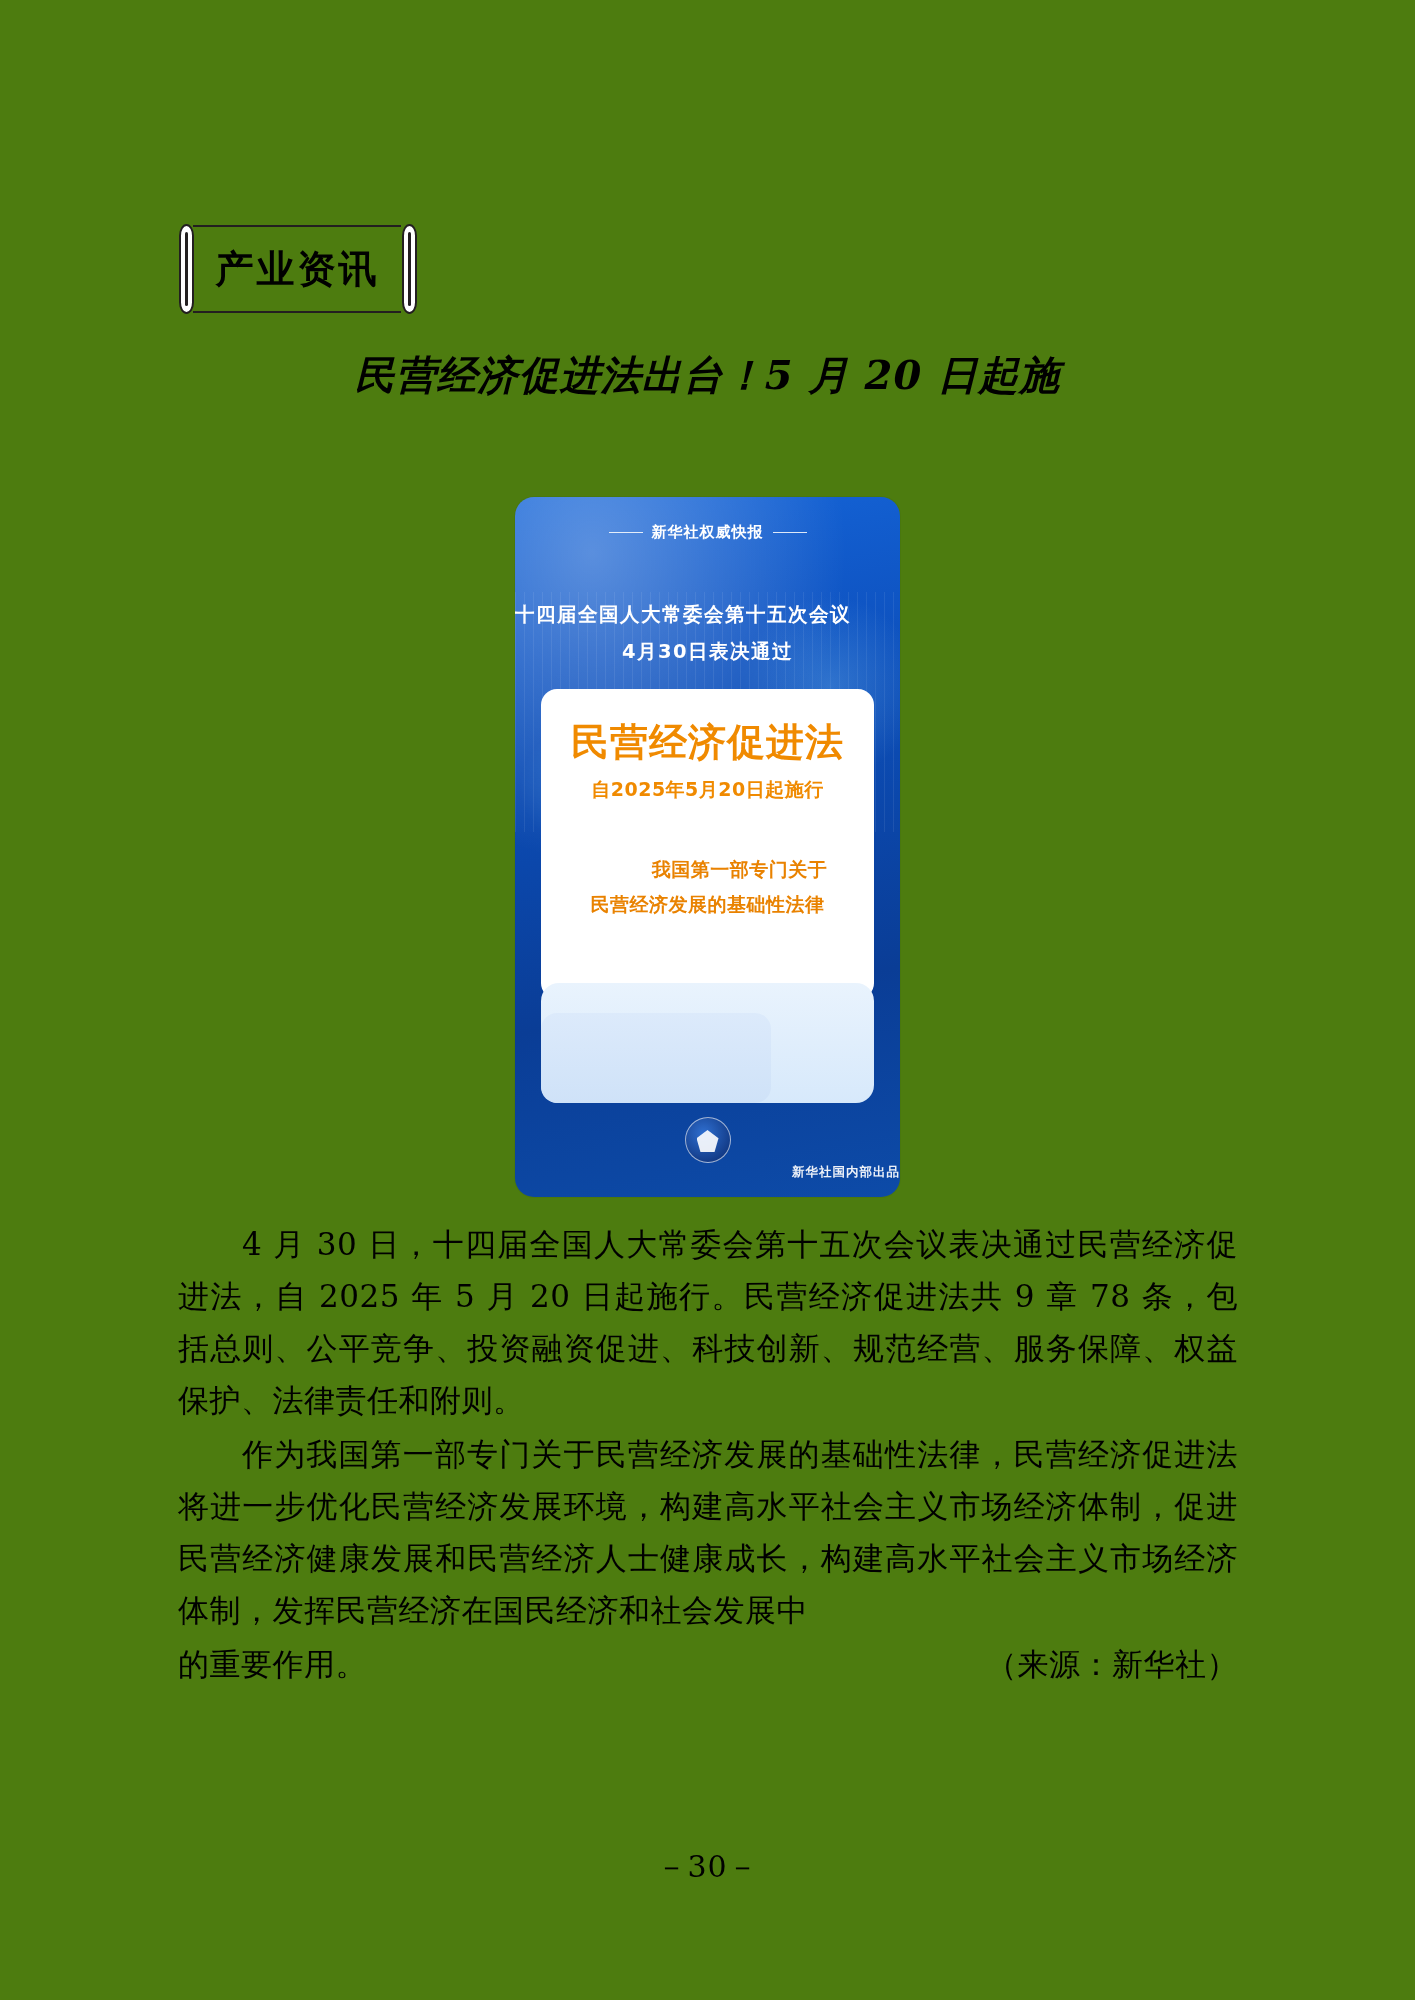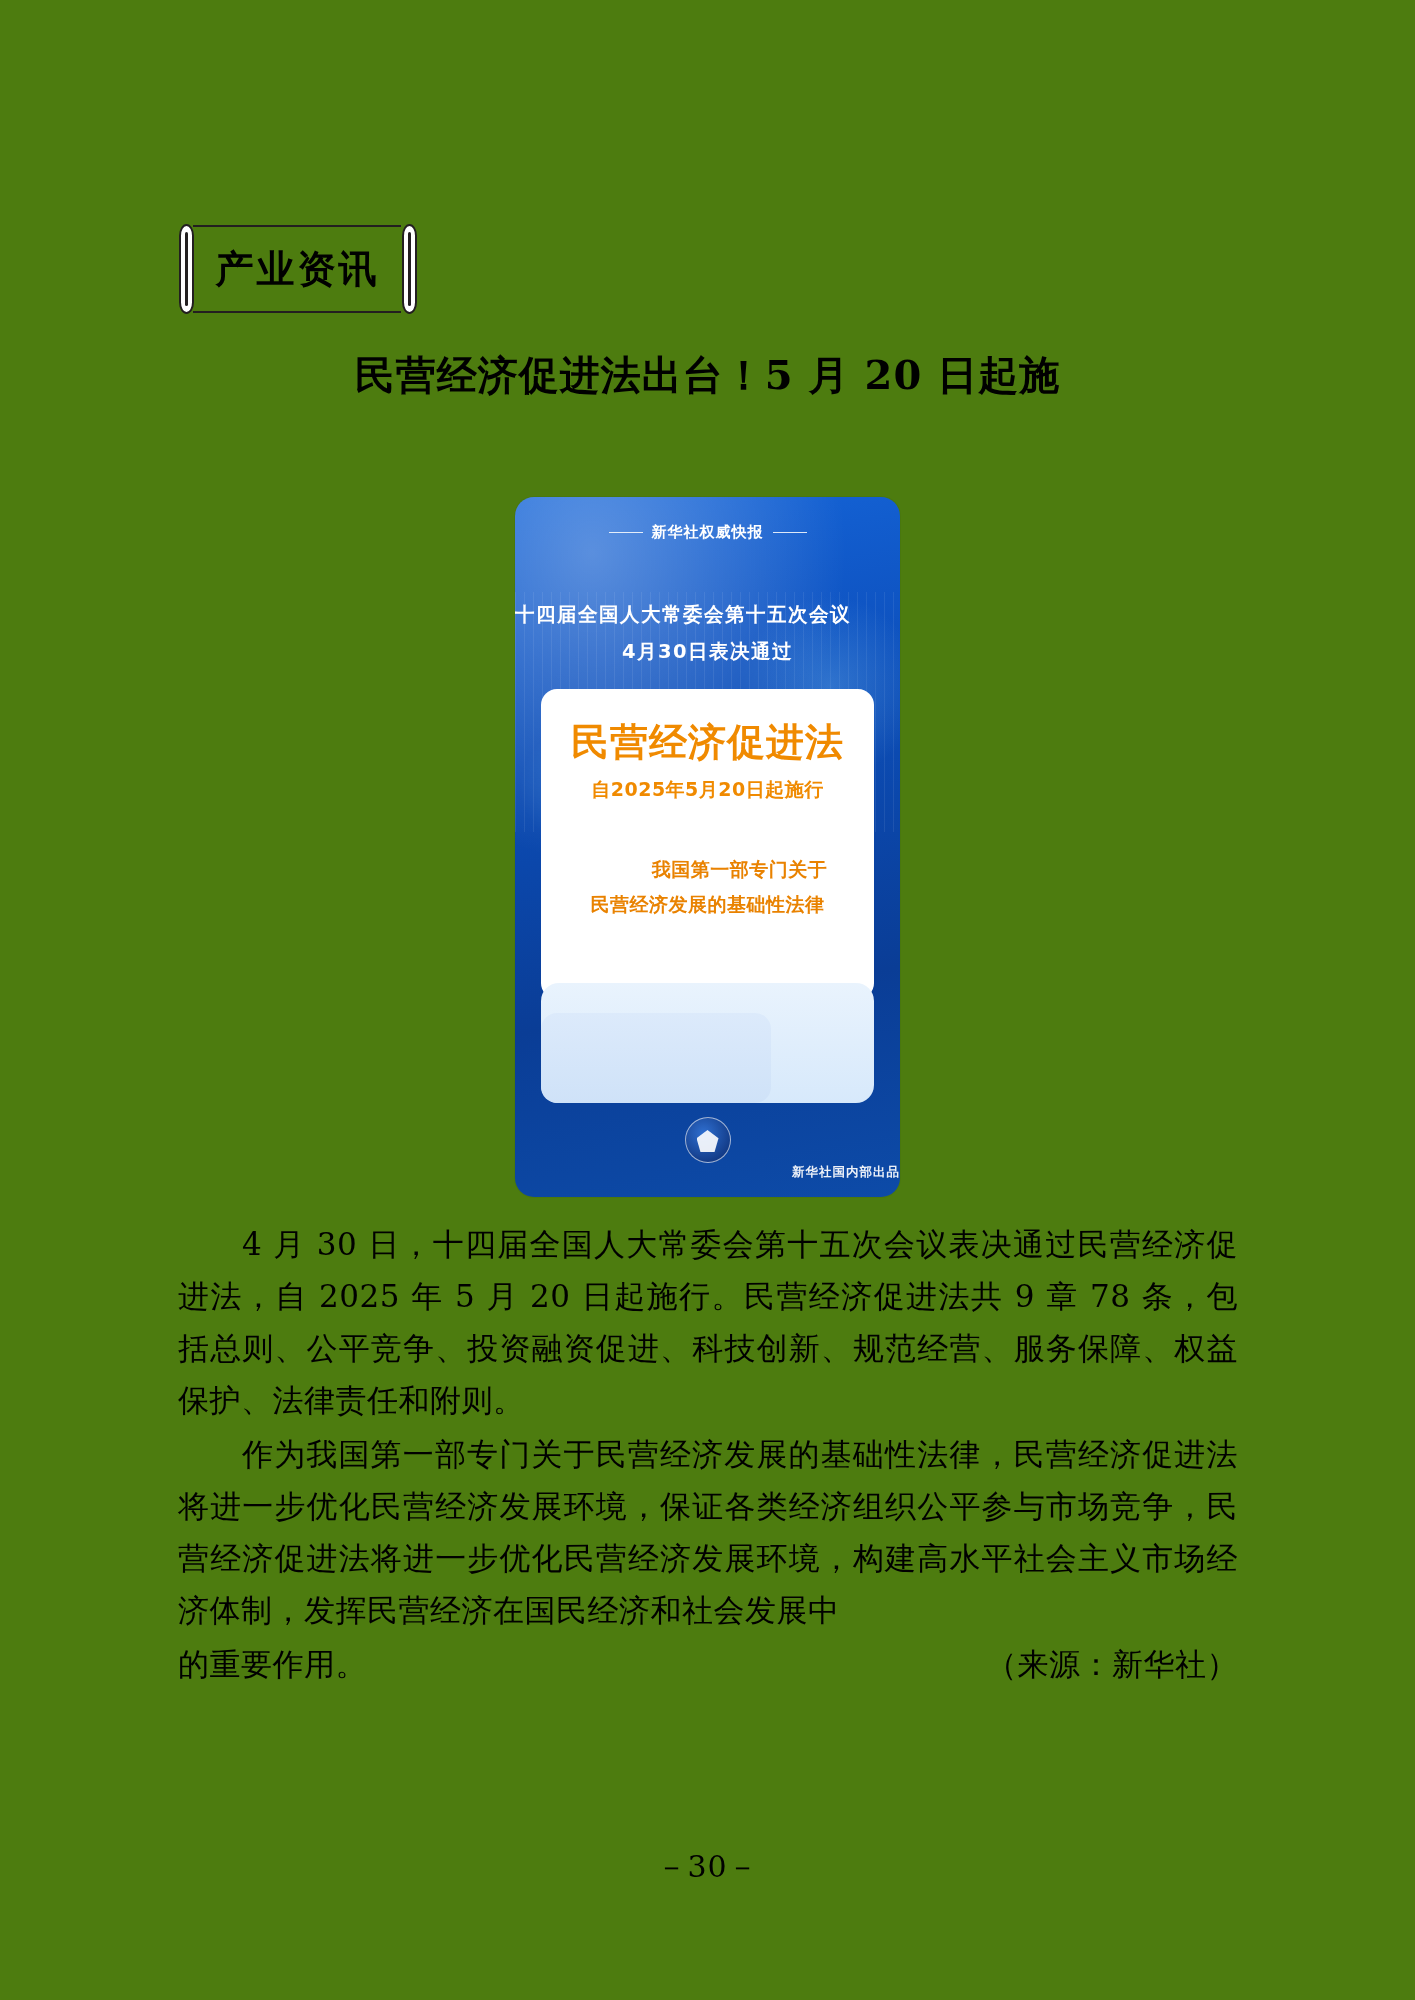--- a/index.html
+++ b/index.html
@@ -87,20 +87,21 @@
     position: absolute;
     left: 0;
     top: 348px;
     width: 1415px;
     text-align: center;
     font-family: "DejaVu Serif", serif;
     font-weight: bold;
     font-size: 40px;
     letter-spacing: 1px;
     color: #000;
+    font-style: italic;
   }
 
   
   .poster {
     position: absolute;
     left: 515px;
     top: 497px;
     width: 385px;
     height: 700px;
     background:
@@ -360,21 +361,21 @@
 
     <div class="emblem">
       <div class="emblem-inner"></div>
     </div>
 
     <div class="poster-foot">新华社国内部出品</div>
   </div>
 
   <div class="body-copy">
     <p>4 月 30 日，十四届全国人大常委会第十五次会议表决通过民营经济促进法，自 2025 年 5 月 20 日起施行。民营经济促进法共 9 章 78 条，包括总则、公平竞争、投资融资促进、科技创新、规范经营、服务保障、权益保护、法律责任和附则。</p>
-    <p>作为我国第一部专门关于民营经济发展的基础性法律，民营经济促进法将进一步优化民营经济发展环境，保证各类经济组织公平参与市场竞争，民营经济促进法将进一步优化民营经济发展环境，构建高水平社会主义市场经济体制，发挥民营经济在国民经济和社会发展中</p>
+    <p>作为我国第一部专门关于民营经济发展的基础性法律，民营经济促进法将进一步优化民营经济发展环境，构建高水平社会主义市场经济体制，促进民营经济健康发展和民营经济人士健康成长，构建高水平社会主义市场经济体制，发挥民营经济在国民经济和社会发展中</p>
     <div class="last-row">
       <span class="tail">的重要作用。</span>
       <span>（来源：新华社）</span>
     </div>
   </div>
 
   <div class="page-number">－30－</div>
 
 </div>
 

